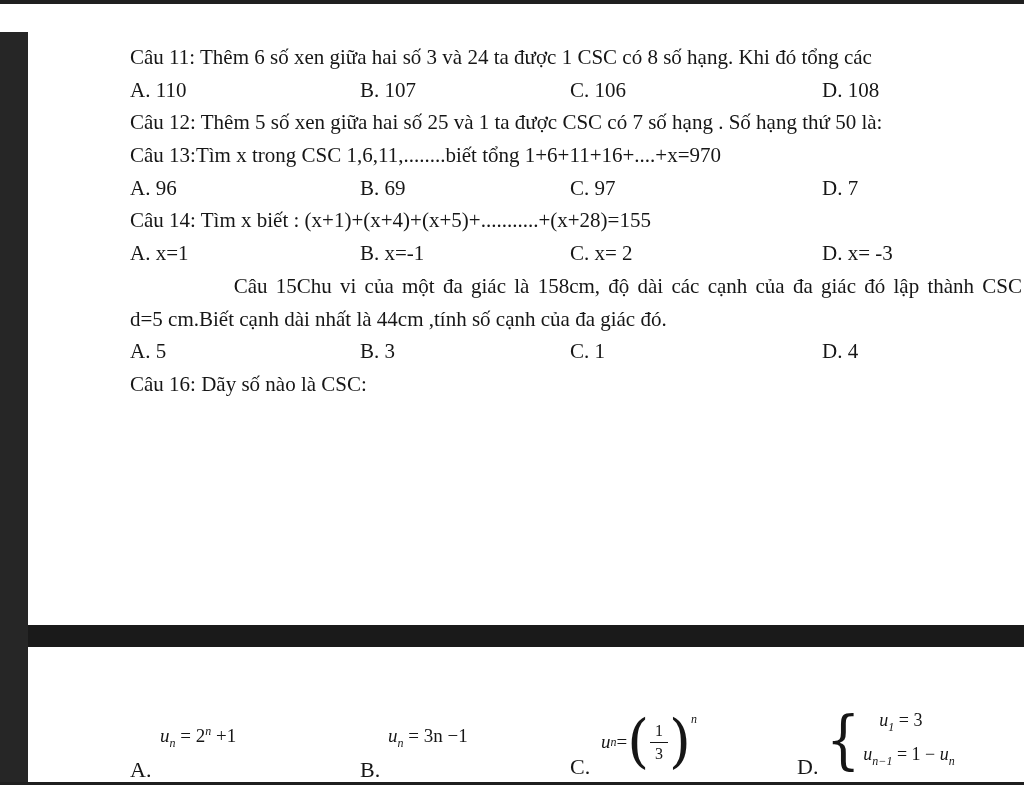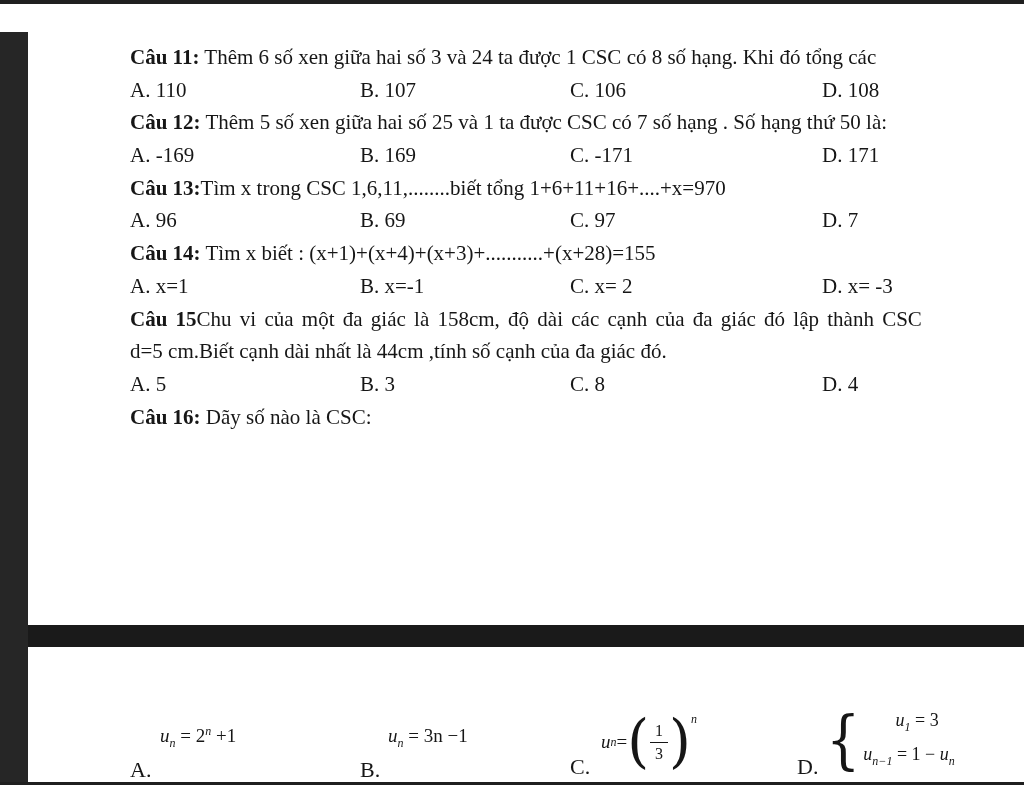--- a/index.html
+++ b/index.html
@@ -14,22 +14,22 @@
   .topline{position:absolute;left:0;top:0;width:1024px;height:4px;background:#1f1f1f;}
   .leftbar{position:absolute;left:0;top:32px;width:28px;height:753px;background:#262626;}
   .divider{position:absolute;left:28px;top:625px;width:996px;height:22px;background:#1a1a1a;}
   .bottomline{position:absolute;left:0;top:782px;width:1024px;height:3px;background:#1f1f1f;}
 
   .content{
     position:absolute;left:130px;top:41px;width:892px;
     font-size:21px;
   }
   .line{height:32.7px;line-height:32.7px;white-space:nowrap;}
-  .line b{font-weight:bold;margin-top:24px;}
-  .wide{word-spacing:3px;}
+  .line b{font-weight:normal;margin-top:24px;}
+  .wide{word-spacing:3px;text-align:right;}
   .opts{position:relative;}
   .opts span{position:absolute;white-space:nowrap;}
   .oA{left:0;}
   .oB{left:230px;}
   .oC{left:440px;}
   .oD{left:692px;text-align:right;}
 
   
   .ans-label{position:absolute;font-size:22px;white-space:nowrap;}
   .formula{
@@ -42,70 +42,64 @@
   .fracwrap{display:flex;align-items:center;height:72px;}
   .paren{font-size:56px;font-weight:400;line-height:0.9;font-family:"DejaVu Serif",serif;transform:scaleY(1.02);}
   .frac{display:inline-block;text-align:center;font-size:16px;line-height:1.25;vertical-align:middle;margin:0 1px;}
   .num{display:block;border-bottom:1.4px solid #161616;padding:0 5px 1px 5px;}
   .den{display:block;padding-top:1px;}
   .expn{font-size:12px;font-style:italic;align-self:flex-start;margin-top:6px;}
   .syswrap{display:flex;align-items:center;height:78px;}
   .brace{font-size:54px;font-weight:400;line-height:0.9;font-family:"DejaVu Serif",serif;display:inline-block;transform:scaleY(1.18);margin-right:3px;}
   .sysrows{display:block;font-size:18px;}
   .sysrow{line-height:27px;white-space:nowrap;}
-  .sysrow.first{margin-left:16px;text-align:center;}
+  .sysrow.first{margin-left:16px;}
 </style>
 </head>
 <body>
 
 <div class="page">
 
   <div class="topline"></div>
   <div class="leftbar"></div>
 
   <div class="content">
 
     <div class="line"><b>Câu 11:</b><span> Thêm 6 số xen giữa hai số 3 và 24 ta được 1 CSC có 8 số hạng. Khi đó tổng các</span></div>
     <div class="line opts">
       <span class="oA">A. 110</span>
       <span class="oB">B. 107</span>
       <span class="oC">C. 106</span>
       <span class="oD">D. 108</span>
     </div>
 
     <div class="line"><b>Câu 12:</b><span> Thêm 5 số xen giữa hai số 25 và 1 ta được CSC có 7 số hạng . Số hạng thứ 50 là:</span></div>
-    <div class="line opts">
-      <span class="oA">A. -169</span>
-      <span class="oB">B. 169</span>
-      <span class="oC">C. -171</span>
-      <span class="oD">D. 171</span>
-    </div>
 
     <div class="line"><b>Câu 13:</b><span>Tìm x trong CSC 1,6,11,........biết tổng 1+6+11+16+....+x=970</span></div>
     <div class="line opts">
       <span class="oA">A. 96</span>
       <span class="oB">B. 69</span>
       <span class="oC">C. 97</span>
       <span class="oD">D. 7</span>
     </div>
 
-    <div class="line"><b>Câu 14:</b><span>  Tìm x biết  : (x+1)+(x+4)+(x+3)+...........+(x+28)=155</span></div>
+    <div class="line"><b>Câu 14:</b><span>  Tìm x biết  : (x+1)+(x+4)+(x+5)+...........+(x+28)=155</span></div>
     <div class="line opts">
       <span class="oA">A.  x=1</span>
       <span class="oB">B. x=-1</span>
       <span class="oC">C. x= 2</span>
       <span class="oD">D. x= -3</span>
     </div>
 
     <div class="line wide"><b>Câu 15</b><span>Chu vi của một đa giác là 158cm, độ dài các cạnh của đa giác đó lập thành CSC</span></div>
     <div class="line"><span>d=5 cm.Biết cạnh dài nhất là 44cm ,tính số cạnh của đa giác đó.</span></div>
     <div class="line opts">
       <span class="oA">A. 5</span>
       <span class="oB">B. 3</span>
-      <span class="oC">C. 8</span>
+      <span class="oC">C. 1</span>
       <span class="oD">D. 4</span>
     </div>
 
     <div class="line"><b>Câu 16:</b><span> Dãy số nào là  CSC:</span></div>
 
   </div>
 
   <div class="divider"></div>
 
   <div>

